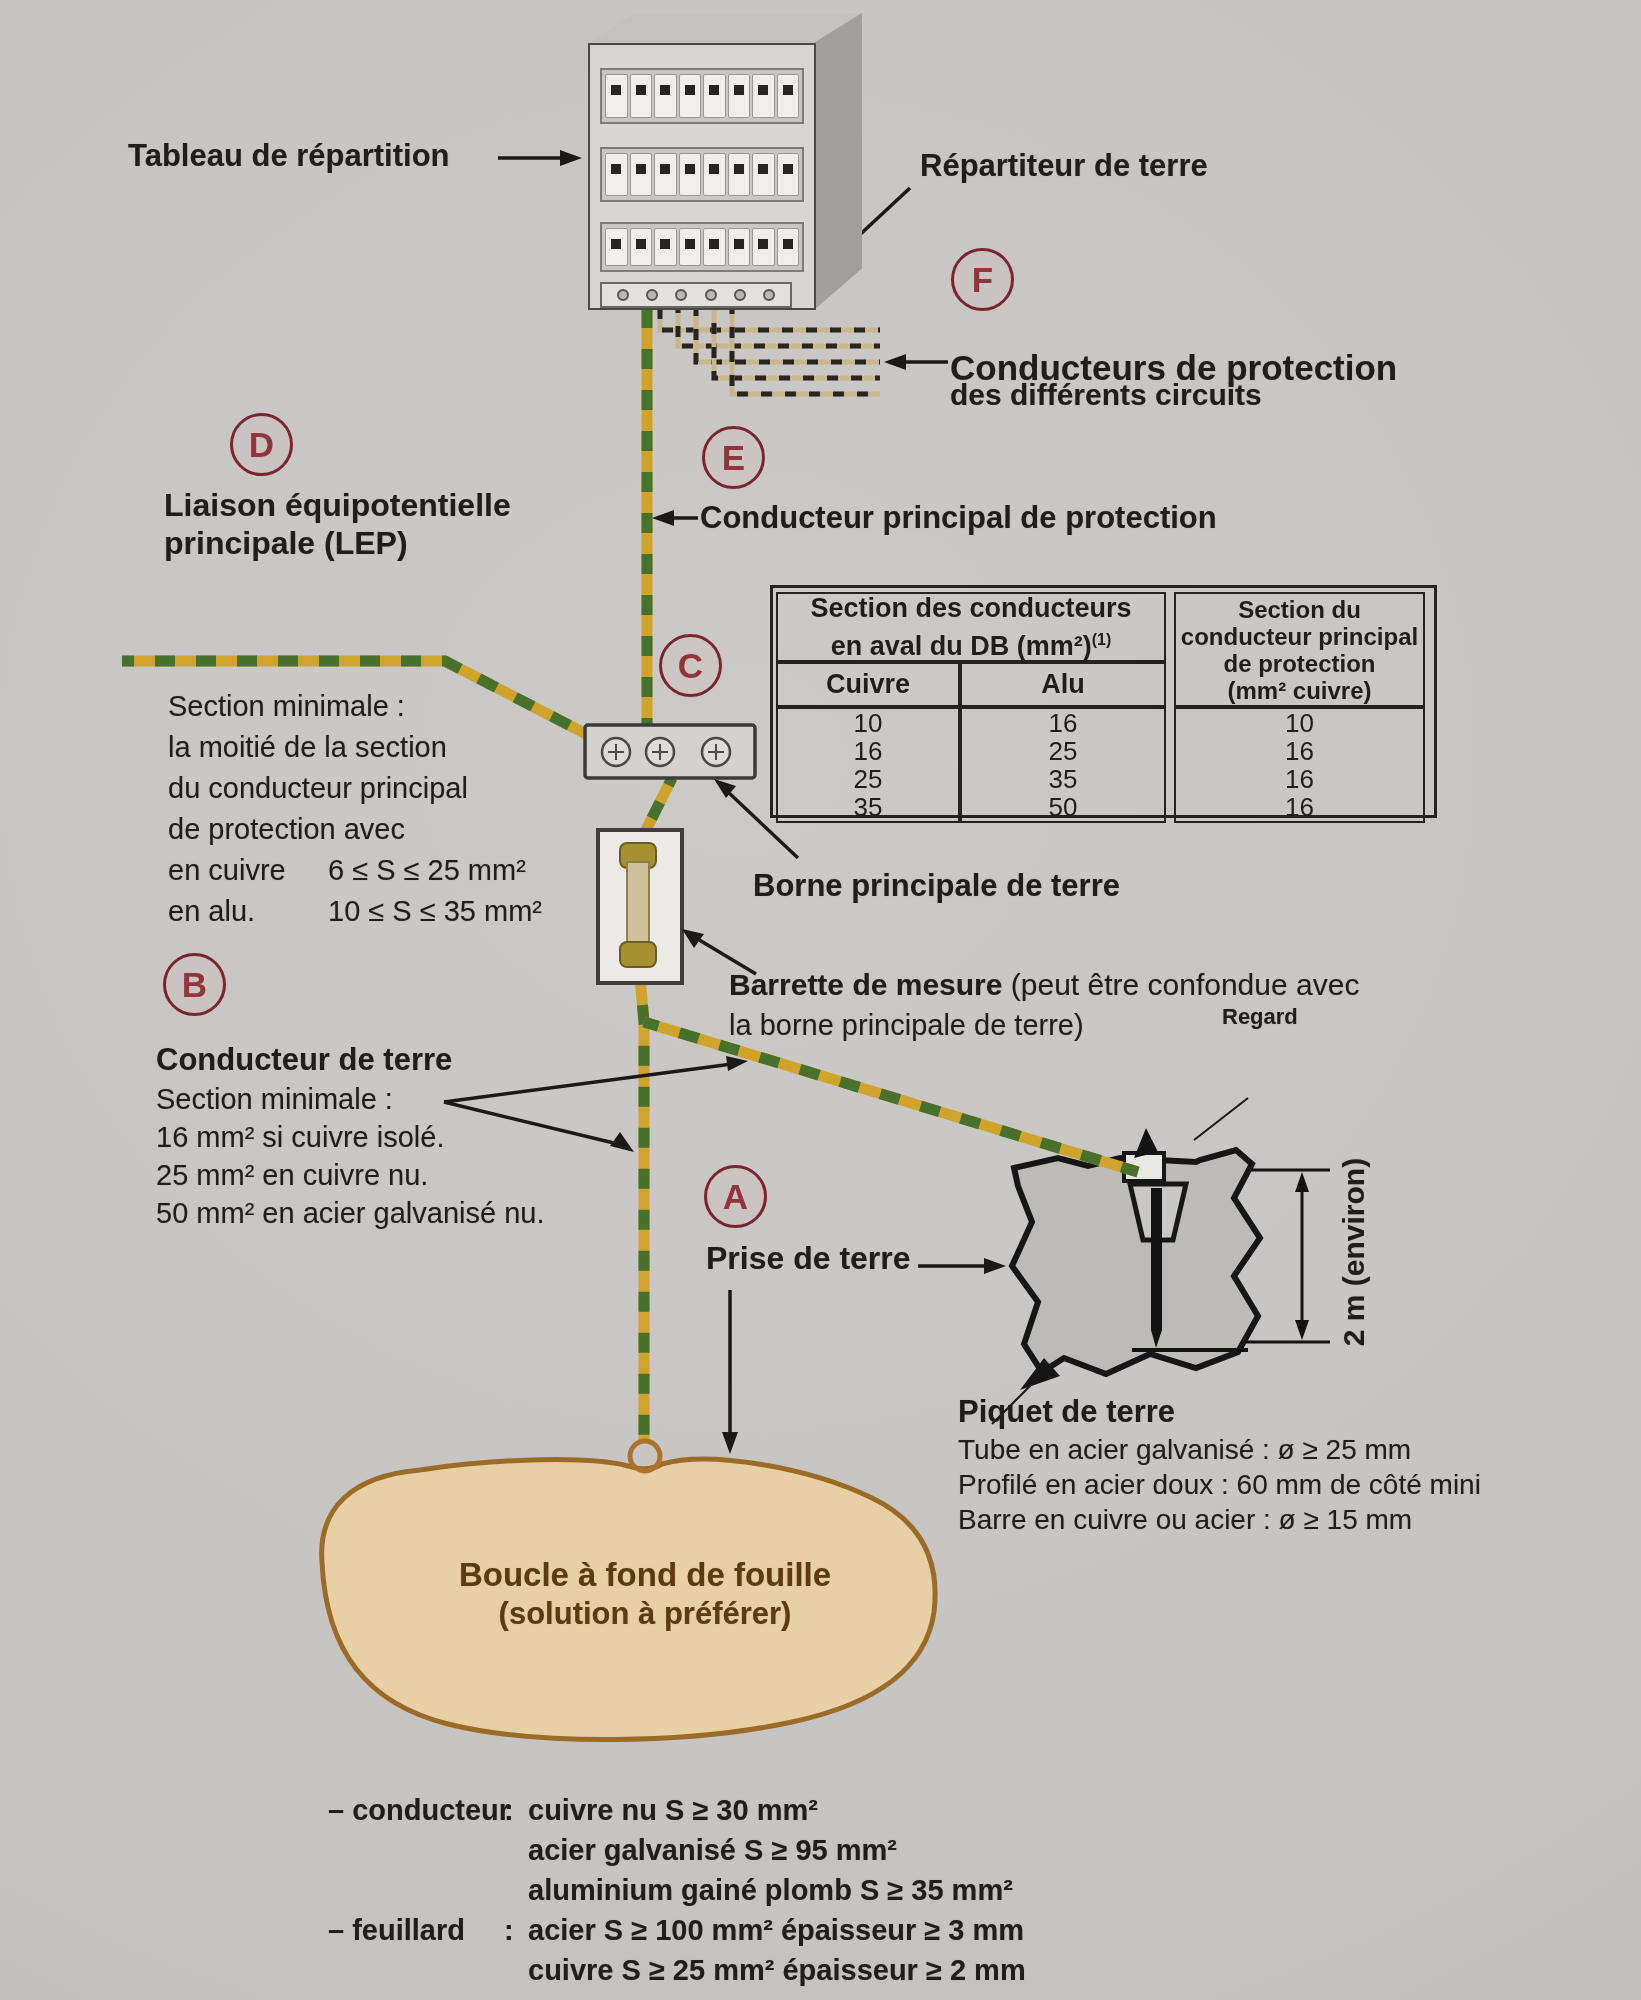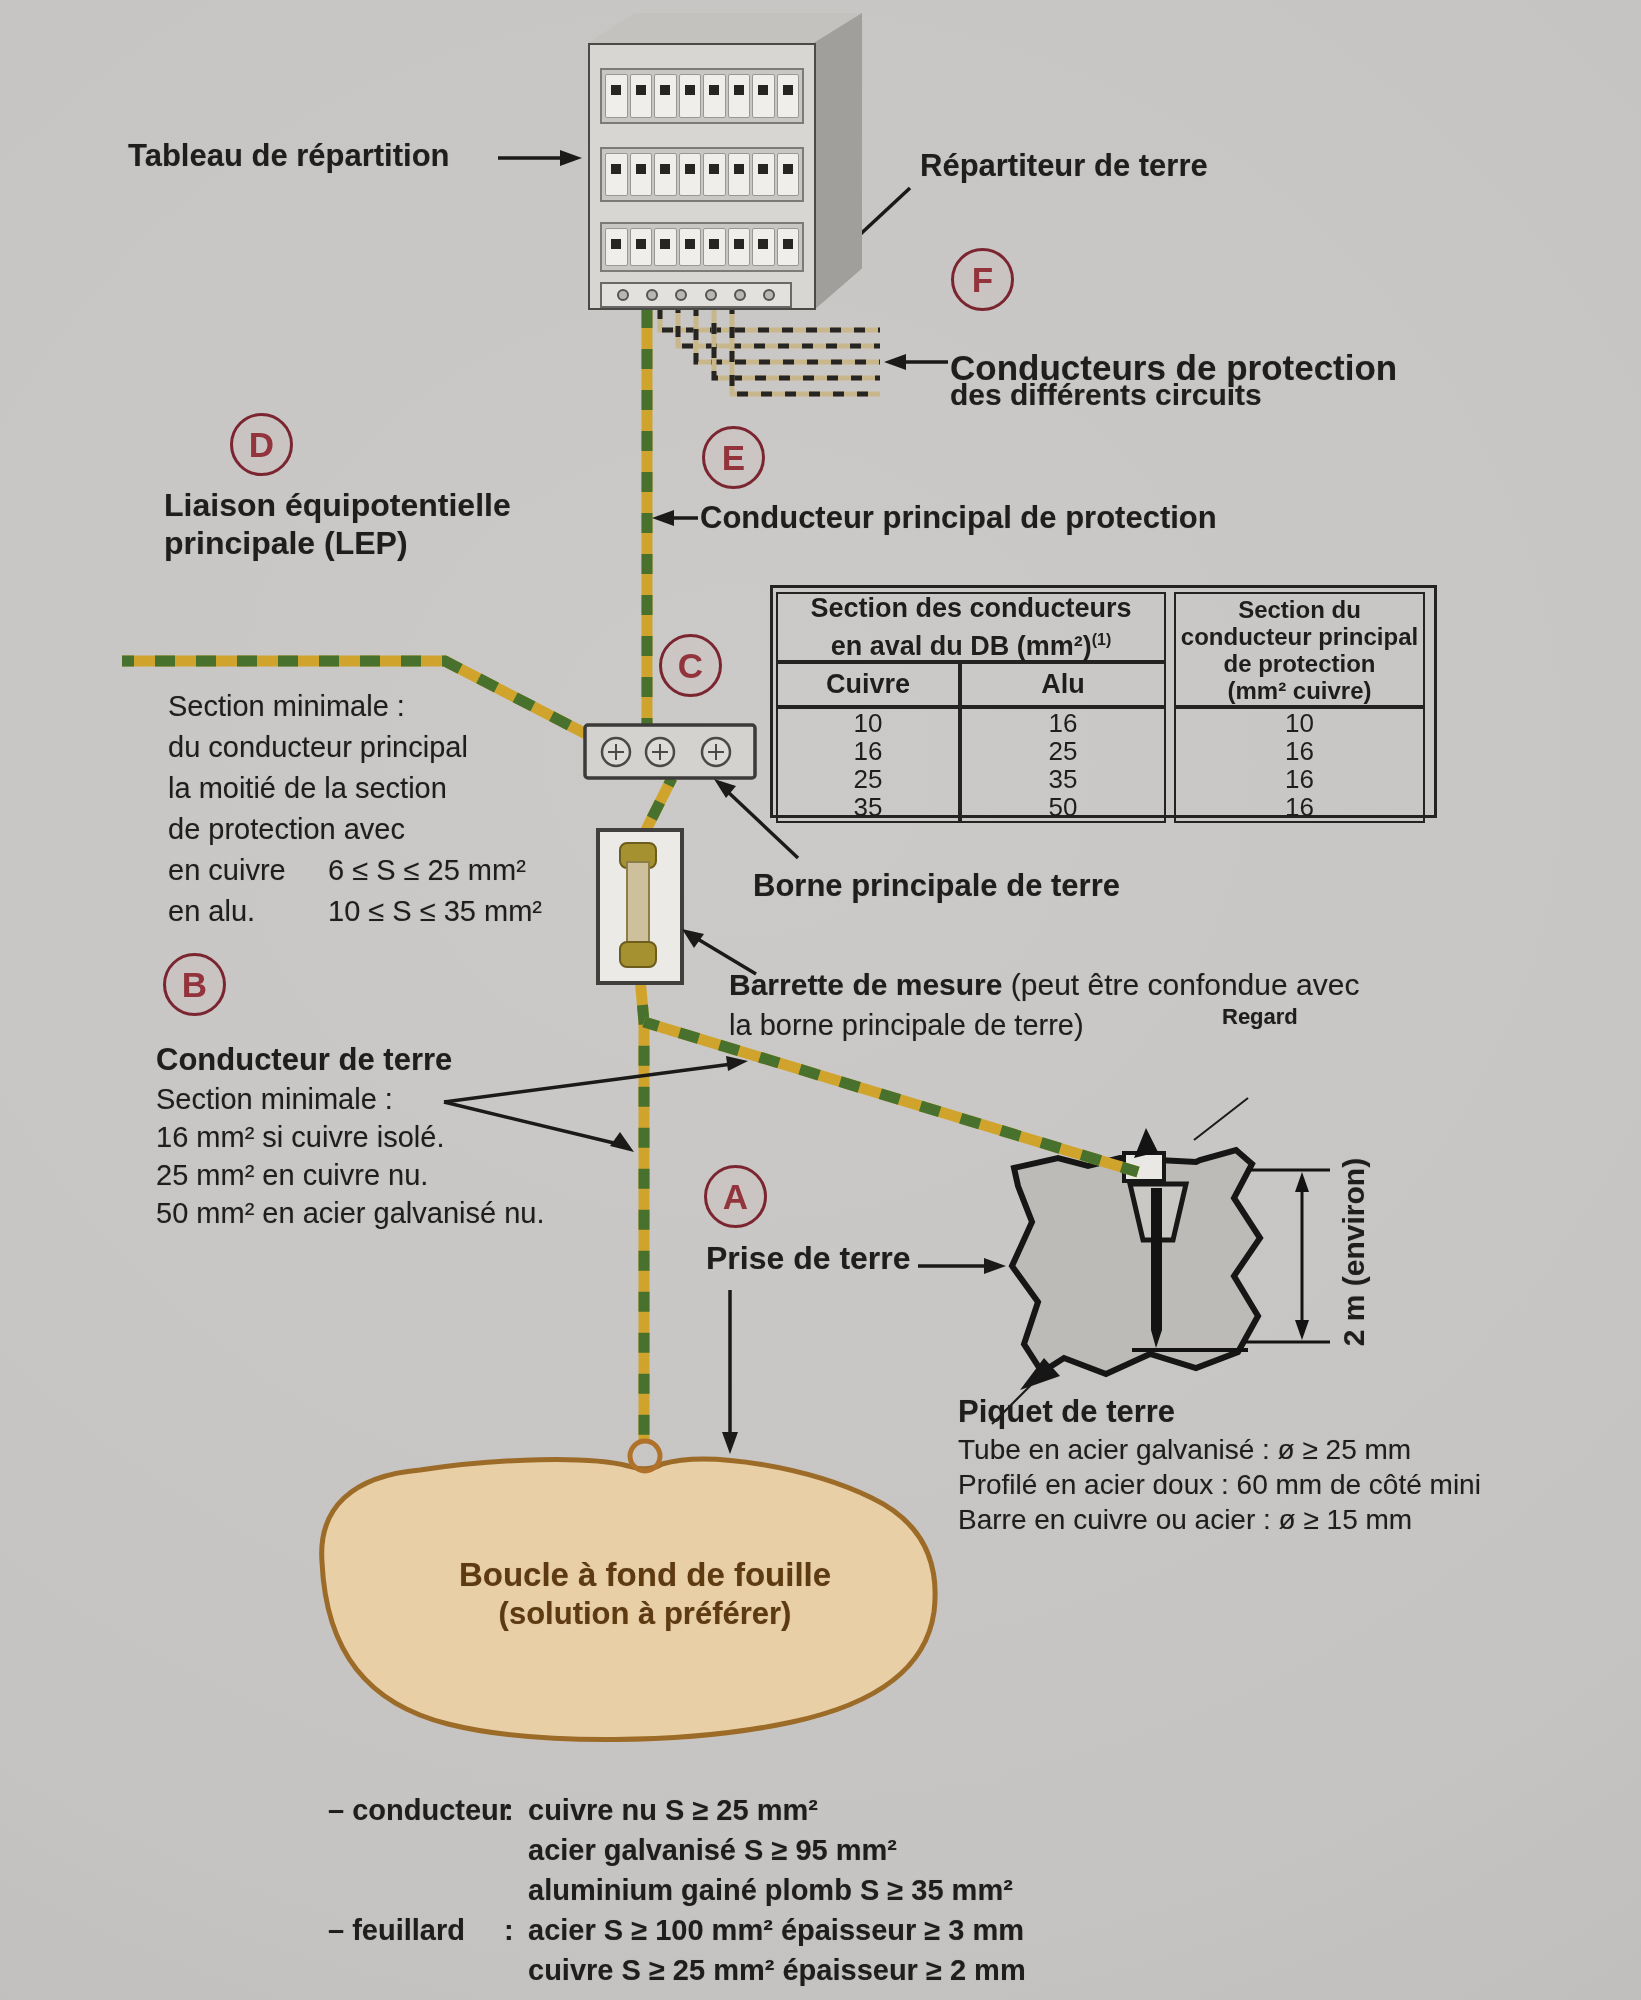--- a/index.html
+++ b/index.html
@@ -222,22 +222,22 @@
   <div class="abs letter-circle" style="left:704px;top:1165px;">
       <span>A</span>
     </div>
 
   <div class="abs lbl" style="left:164px;top:487px;font-size:32px;">Liaison équipotentielle</div>
   <div class="abs lbl" style="left:164px;top:525px;font-size:32px;">principale (LEP)</div>
   <div class="abs lbl" style="left:700px;top:500px;">Conducteur principal de protection</div>
 
   <div class="abs" style="left:168px;top:686px;">
     <div class="body-text note-line">Section minimale :</div>
+    <div class="body-text note-line">la moitié de la section</div>
     <div class="body-text note-line">du conducteur principal</div>
-    <div class="body-text note-line">la moitié de la section</div>
     <div class="body-text note-line">de protection avec</div>
     <div class="kv note-line">
       <span class="body-text">en cuivre</span>
       <span class="body-text">6 ≤ S ≤ 25 mm²</span>
     </div>
     <div class="kv note-line">
       <span class="body-text">en alu.</span>
       <span class="body-text">10 ≤ S ≤ 35 mm²</span>
     </div>
   </div>
@@ -302,21 +302,21 @@
     <div class="body-text" style="line-height:35px;font-size:28px;">Profilé en acier doux : 60 mm de côté mini</div>
     <div class="body-text" style="line-height:35px;font-size:28px;">Barre en cuivre ou acier : ø ≥ 15 mm</div>
   </div>
 
   <div class="abs lbl brown" style="left:395px;top:1556px;width:500px;text-align:center;font-size:33px;">Boucle à fond de fouille</div>
   <div class="abs lbl brown" style="left:395px;top:1596px;width:500px;text-align:center;font-size:31px;">(solution à préférer)</div>
 
   <div class="abs specs">
     <div>– conducteur</div>
     <div>:</div>
-    <div>cuivre nu S ≥ 25 mm²</div>
+    <div>cuivre nu S ≥ 30 mm²</div>
     <div></div>
       <div></div>
     <div>acier galvanisé S ≥ 95 mm²</div>
     <div></div>
       <div></div>
     <div>aluminium gainé plomb S ≥ 35 mm²</div>
     <div>– feuillard</div>
     <div>:</div>
     <div>acier S ≥ 100 mm² épaisseur ≥ 3 mm</div>
     <div></div>

